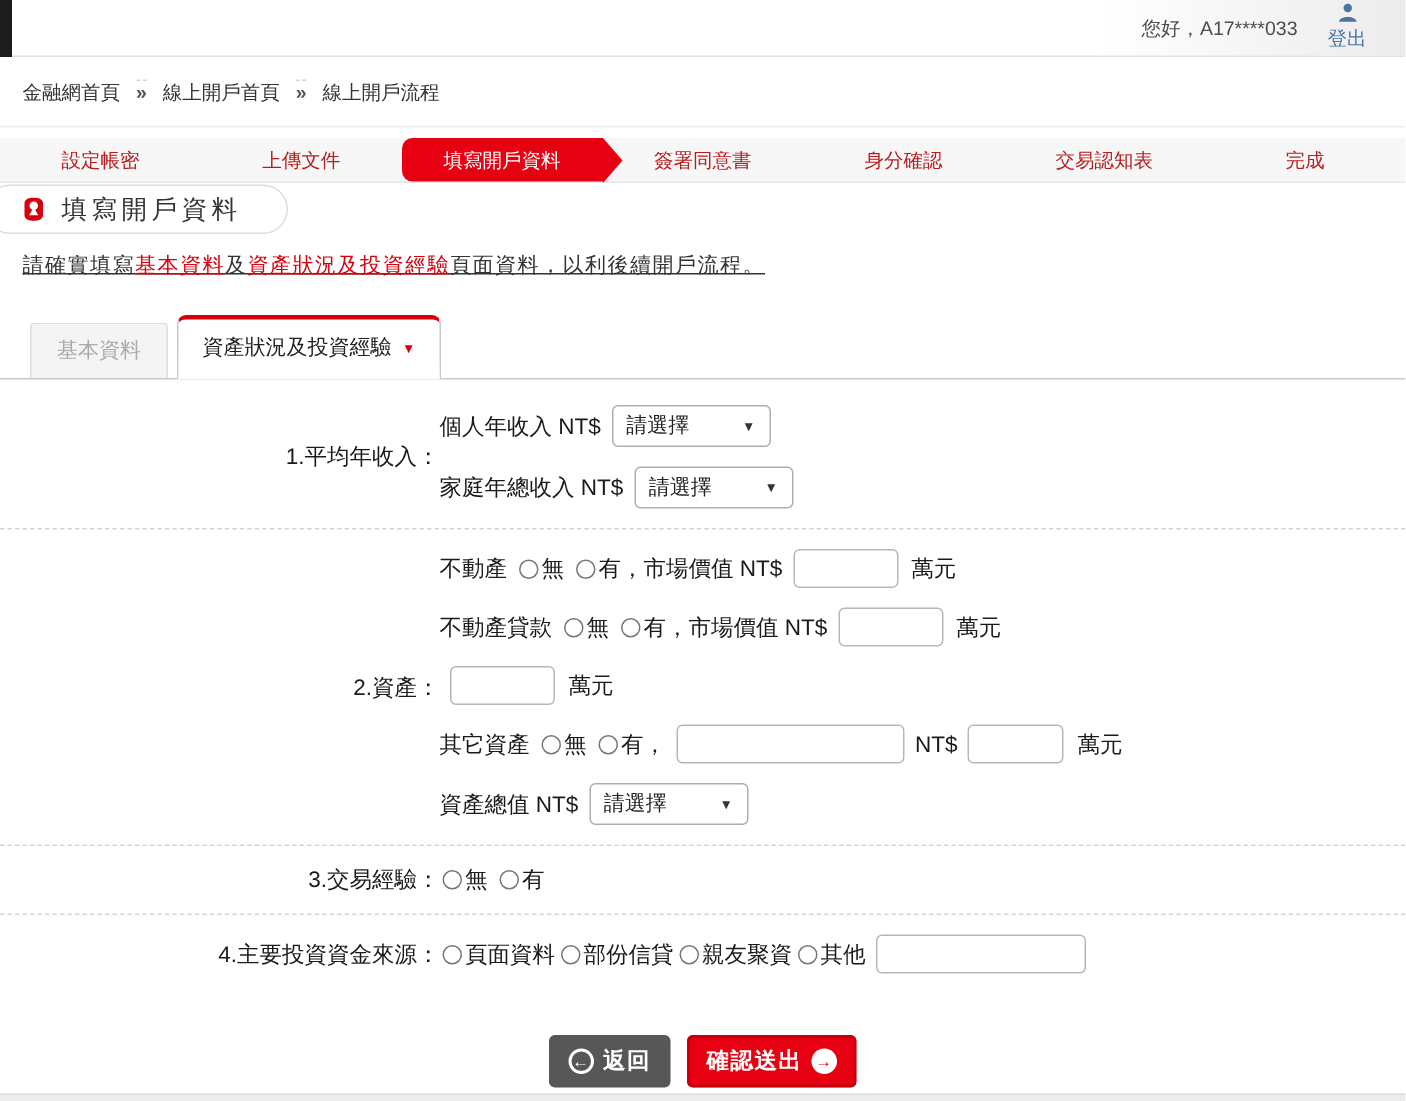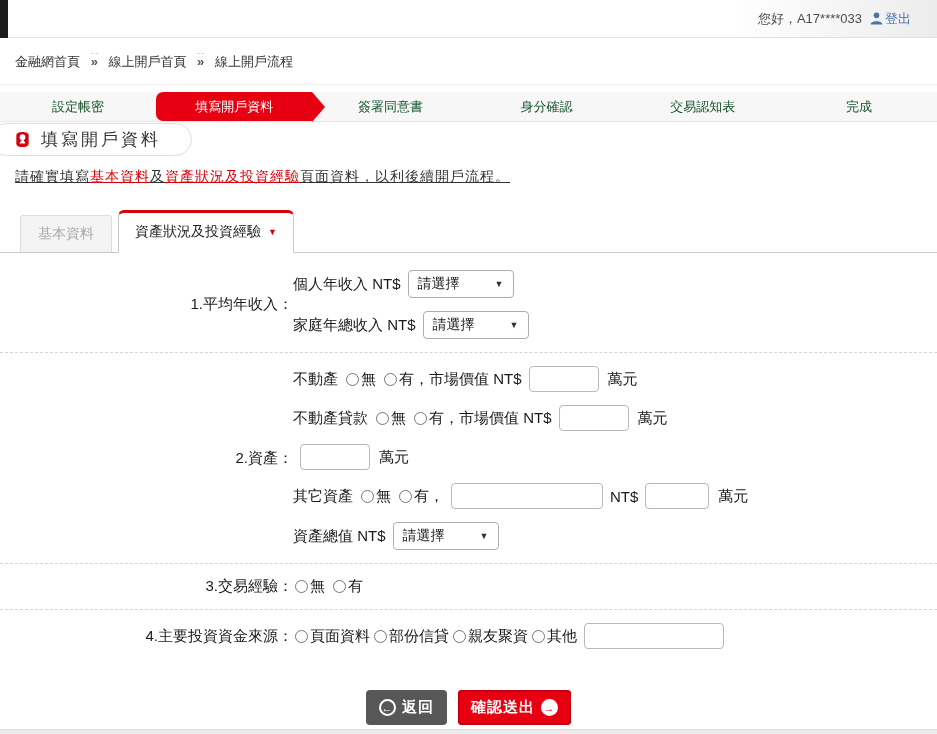--- a/index.html
+++ b/index.html
@@ -9,30 +9,30 @@
     background:#fff; color:#222; position:relative; overflow:hidden;
   }
   
   .header {
     height:38px; display:flex; align-items:center; position:relative;
     background:linear-gradient(to right,#ffffff 78%,#ececec);
     border-bottom:1px solid #e2e2e2;
   }
   .header-accent { position:absolute; left:0; top:0; width:8px; height:38px; background:#1c1c1c; }
   .header-title { margin-left:17px; font-size:18px; font-weight:bold; color:#111; letter-spacing:.5px; }
-  .header-right { margin-left:auto; margin-right:26px; display:flex; align-items:center; gap:8px; }
+  .header-right { margin-left:auto; margin-right:26px; display:flex; align-items:center; gap:20px; }
   .greeting { font-size:13px; color:#4d4d4d; }
-  .logout { display:inline-flex; align-items:center; gap:2px; font-size:13px; color:#4a74a5; cursor:pointer; text-decoration:none; }
+  .logout { display:inline-flex; align-items:center; gap:2px; font-size:13px; color:#4a74a5; cursor:pointer; text-decoration:none;flex-direction:column; }
   
   .breadcrumb { padding:15px 0 13px 15px; font-size:13px; color:#333; border-bottom:1px solid #ededed; }
   .breadcrumb .sep { color:#555; margin:0 7px; font-weight:bold; }
   .crumb { cursor:pointer; }
   
   .steps { display:flex; height:30px; background:#f7f7f7; border-bottom:1px solid #e6e6e6; margin-top:7px; }
-  .step { flex:1; display:flex; align-items:center; justify-content:center; font-size:13px; color:#14532d; }
+  .step { flex:1; display:flex; align-items:center; justify-content:center; font-size:13px; color:#b91c1c; }
   .step.active {
     background:#e60012; color:#fff; border-radius:7px 0 0 7px; position:relative; z-index:2;
   }
   .step.active::after {
     content:""; position:absolute; right:-13px; top:0;
     border-left:13px solid #e60012; border-top:15px solid transparent; border-bottom:15px solid transparent;
   }
   
   .section-pill {
     display:inline-flex; align-items:center; gap:9px; background:#fff;
@@ -121,20 +121,21 @@
   <span class="crumb">金融網首頁</span>
   <span class="sep">»</span>
   <span class="crumb">線上開戶首頁</span>
   <span class="sep">»</span>
   <span>線上開戶流程</span>
 </div>
 
 
 <div class="steps">
   <div class="step">設定帳密</div>
+  <div class="step">上傳文件</div>
   <div class="step active">填寫開戶資料</div>
   <div class="step">簽署同意書</div>
   <div class="step">身分確認</div>
   <div class="step">交易認知表</div>
   <div class="step">完成</div>
 </div>
 
 
 <div class="section-pill">
   <span style="display:inline-flex;">

